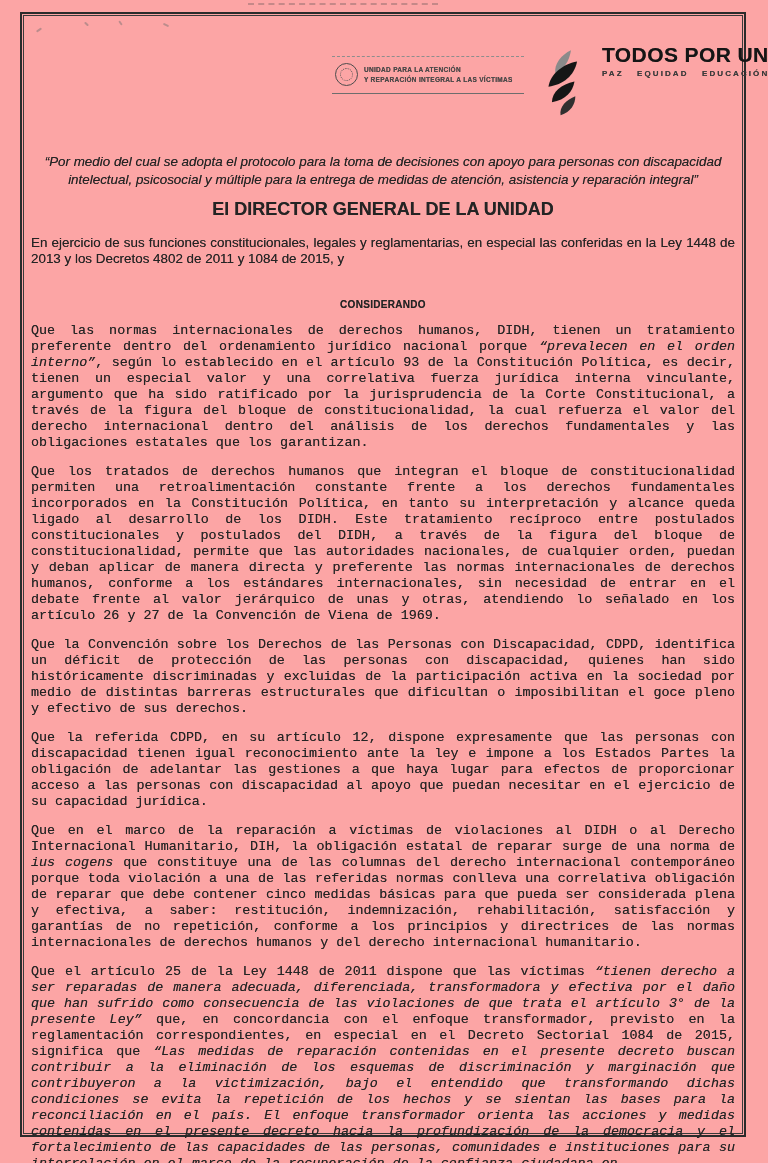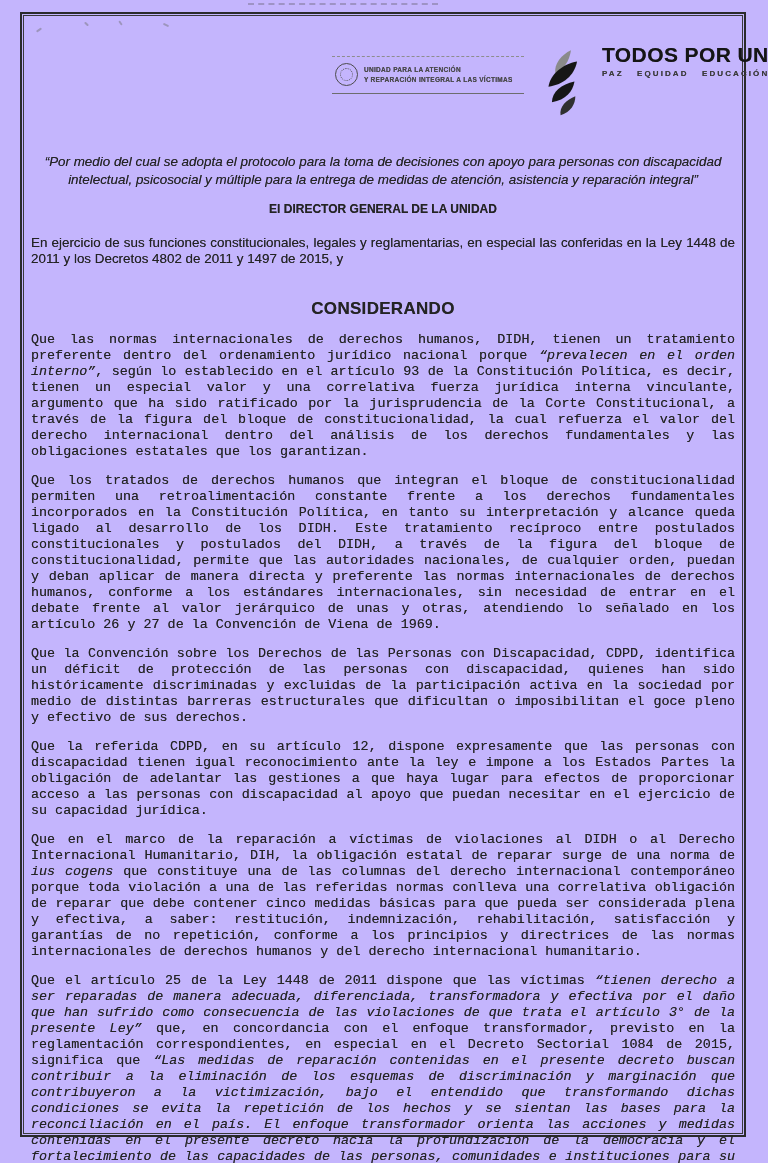--- a/index.html
+++ b/index.html
@@ -1,19 +1,19 @@
 <!DOCTYPE html>
 <html><head>
 <meta charset="utf-8">
 <style>
   html,body { margin:0; padding:0; background:#ffffff; }
   .page {
     position: relative;
     width: 768px; height: 1163px;
-    background: #c4b5fd;
+    background: #fca5a5;
     overflow: hidden;
     font-family: "Liberation Sans", sans-serif;
     color: #242424;
   }
   
   .frame {
     position: absolute; left: 20px; top: 12px;
     width: 722px; height: 1121px;
     border: 2px solid #2b2b2b;
   }
@@ -62,23 +62,23 @@
     display: inline-block; transform: translateY(-2px);
     margin: 0 14px 0 6px; color: #1d1d1d;
   }
   .t-year { font-size: 19.5px; font-weight: bold; }
   
   .subject {
     margin: 17px 4px 0 4px; text-align: center;
     font-weight: normal; font-style: italic;
     font-size: 13.4px; line-height: 17.5px;
   }
-  .authority { margin-top: 13px; text-align: center; font-weight: bold; font-size: 12px; line-height: 16.5px; }
+  .authority { margin-top: 13px; text-align: center; font-weight: bold; font-size: 18px; line-height: 16.5px; }
   .preamble { margin-top: 17px; text-align: justify; font-size: 13.4px; line-height: 16.5px; }
-  .heading { margin-top: 31px; text-align: center; font-weight: bold; font-size: 17px; letter-spacing: .3px; }
+  .heading { margin-top: 31px; text-align: center; font-weight: bold; font-size: 10px; letter-spacing: .3px; }
   .paras { margin-top: 6px; font-family: Liberation Mono, monospace; }
   .paras p { margin: 13px 0 0 0; text-align: justify; font-size: 13.4px; line-height: 16px; }
   .it { font-style: italic; }
   
   .artifact { position: absolute; background: #6f6f6f; opacity: .45; border-radius: 1px; }
   .a1 { left: 36px; top: 29px; width: 6px; height: 2px; transform: rotate(-35deg); }
   .a2 { left: 84px; top: 23px; width: 5px; height: 2px; transform: rotate(45deg); }
   .a3 { left: 118px; top: 22px; width: 5px; height: 2px; transform: rotate(55deg); }
   .a4 { left: 163px; top: 24px; width: 6px; height: 2px; transform: rotate(25deg); }
   .edge-smudge {
@@ -129,21 +129,21 @@
         </div>
       </div>
 
 
       <div class="subject">“Por medio del cual se adopta el protocolo para la toma de decisiones con apoyo para personas con discapacidad intelectual, psicosocial y múltiple para la entrega de medidas de atención, asistencia y reparación integral”</div>
 
       <div class="authority">
         <div>El DIRECTOR GENERAL DE LA UNIDAD</div>
       </div>
 
-      <div class="preamble">En ejercicio de sus funciones constitucionales, legales y reglamentarias, en especial las conferidas en la Ley 1448 de 2011 y los Decretos 4802 de 2011 y 1497 de 2015, y</div>
+      <div class="preamble">En ejercicio de sus funciones constitucionales, legales y reglamentarias, en especial las conferidas en la Ley 1448 de 2013 y los Decretos 4802 de 2011 y 1084 de 2015, y</div>
 
       <div class="heading">CONSIDERANDO</div>
 
       <div class="paras">
           <p><span>Que las normas internacionales de derechos humanos, DIDH, tienen un tratamiento preferente dentro del ordenamiento jurídico nacional porque </span><span class="it">“prevalecen en el orden interno”</span><span>, según lo establecido en el artículo 93 de la Constitución Política, es decir, tienen un especial valor y una correlativa fuerza jurídica interna vinculante, argumento que ha sido ratificado por la jurisprudencia de la Corte Constitucional, a través de la figura del bloque de constitucionalidad, la cual refuerza el valor del derecho internacional dentro del análisis de los derechos fundamentales y las obligaciones estatales que los garantizan.</span></p>
           <p><span>Que los tratados de derechos humanos que integran el bloque de constitucionalidad permiten una retroalimentación constante frente a los derechos fundamentales incorporados en la Constitución Política, en tanto su interpretación y alcance queda ligado al desarrollo de los DIDH. Este tratamiento recíproco entre postulados constitucionales y postulados del DIDH, a través de la figura del bloque de constitucionalidad, permite que las autoridades nacionales, de cualquier orden, puedan y deban aplicar de manera directa y preferente las normas internacionales de derechos humanos, conforme a los estándares internacionales, sin necesidad de entrar en el debate frente al valor jerárquico de unas y otras, atendiendo lo señalado en los artículo 26 y 27 de la Convención de Viena de 1969.</span></p>
           <p><span>Que la Convención sobre los Derechos de las Personas con Discapacidad, CDPD, identifica un déficit de protección de las personas con discapacidad, quienes han sido históricamente discriminadas y excluidas de la participación activa en la sociedad por medio de distintas barreras estructurales que dificultan o imposibilitan el goce pleno y efectivo de sus derechos.</span></p>
           <p><span>Que la referida CDPD, en su artículo 12, dispone expresamente que las personas con discapacidad tienen igual reconocimiento ante la ley e impone a los Estados Partes la obligación de adelantar las gestiones a que haya lugar para efectos de proporcionar acceso a las personas con discapacidad al apoyo que puedan necesitar en el ejercicio de su capacidad jurídica.</span></p>
           <p><span>Que en el marco de la reparación a víctimas de violaciones al DIDH o al Derecho Internacional Humanitario, DIH, la obligación estatal de reparar surge de una norma de </span><span class="it">ius cogens</span><span> que constituye una de las columnas del derecho internacional contemporáneo porque toda violación a una de las referidas normas conlleva una correlativa obligación de reparar que debe contener cinco medidas básicas para que pueda ser considerada plena y efectiva, a saber: restitución, indemnización, rehabilitación, satisfacción y garantías de no repetición, conforme a los principios y directrices de las normas internacionales de derechos humanos y del derecho internacional humanitario.</span></p>
           <p><span>Que el artículo 25 de la Ley 1448 de 2011 dispone que las víctimas </span><span class="it">“tienen derecho a ser reparadas de manera adecuada, diferenciada, transformadora y efectiva por el daño que han sufrido como consecuencia de las violaciones de que trata el artículo 3° de la presente Ley”</span><span> que, en concordancia con el enfoque transformador, previsto en la reglamentación correspondientes, en especial en el Decreto Sectorial 1084 de 2015, significa que </span><span class="it">“Las medidas de reparación contenidas en el presente decreto buscan contribuir a la eliminación de los esquemas de discriminación y marginación que contribuyeron a la victimización, bajo el entendido que transformando dichas condiciones se evita la repetición de los hechos y se sientan las bases para la reconciliación en el país. El enfoque transformador orienta las acciones y medidas contenidas en el presente decreto hacia la profundización de la democracia y el fortalecimiento de las capacidades de las personas, comunidades e instituciones para su interrelación en el marco de la recuperación de la confianza ciudadana en</span></p>

